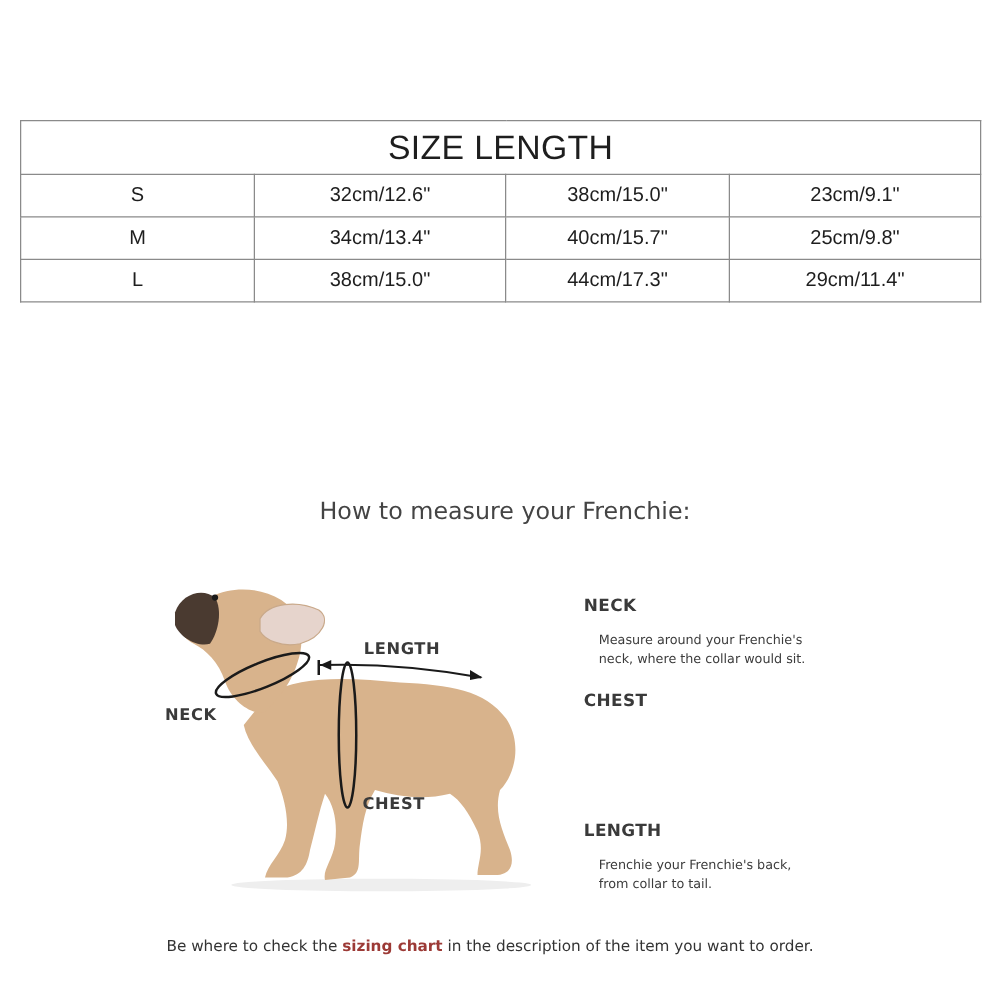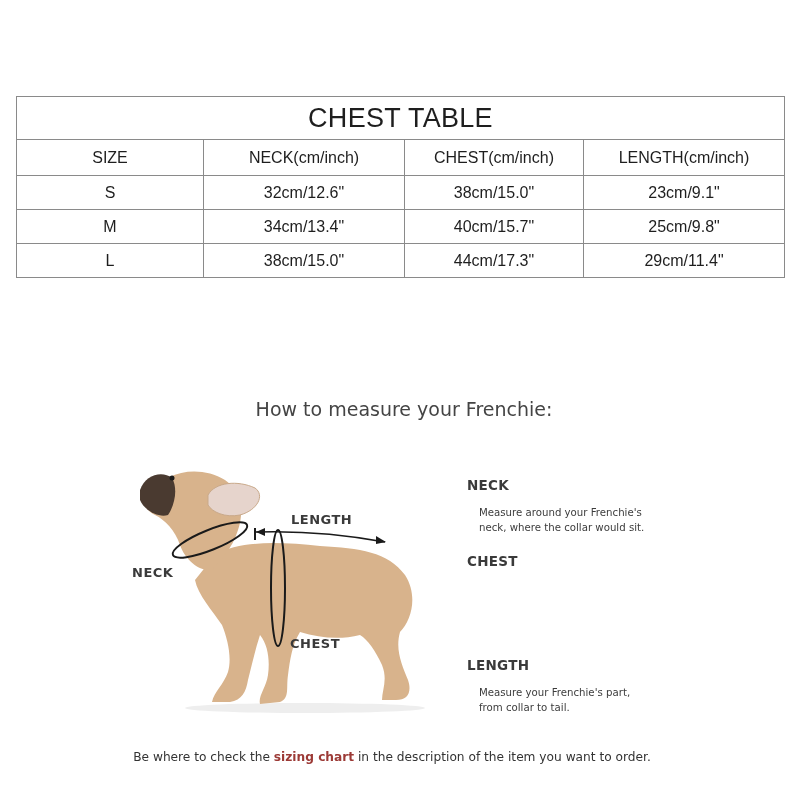--- a/index.html
+++ b/index.html
@@ -29,27 +29,21 @@
 
 <table class="size-table">
   <colgroup>
     <col style="width:187px">
       <col style="width:201px">
       <col style="width:179px">
       <col style="width:201px">
   </colgroup>
   <tbody>
       <tr>
-    <td colspan="4" class="title-cell">CHEST TABLE</td>
-  </tr>
-  <tr class="head">
-    <th>SIZE</th>
-    <th>NECK(cm/inch)</th>
-    <th>CHEST(cm/inch)</th>
-    <th>LENGTH(cm/inch)</th>
+    <td colspan="4" class="title-cell">SIZE LENGTH</td>
   </tr>
   <tr class="row">
     <td>S</td>
     <td>32cm/12.6"</td>
     <td>38cm/15.0"</td>
     <td>23cm/9.1"</td>
   </tr>
   <tr class="row">
     <td>M</td>
     <td>34cm/13.4"</td>
@@ -98,18 +92,18 @@
 
 <div class="info" style="top:477px;">
   <h3>NECK</h3>
   <p>Measure around your Frenchie's neck, where the collar would sit.</p>
 </div>
 <div class="info" style="top:553px;">
   <h3>CHEST</h3>
 </div>
 <div class="info" style="top:657px;">
   <h3>LENGTH</h3>
-  <p>Measure your Frenchie's part, from collar to tail.</p>
+  <p>Frenchie your Frenchie's back, from collar to tail.</p>
 </div>
 
 <div class="footer">
   <span>Be where to check the </span><a class="link">sizing chart</a><span> in the description of the item you want to order.</span>
 </div>
 
 </body></html>

